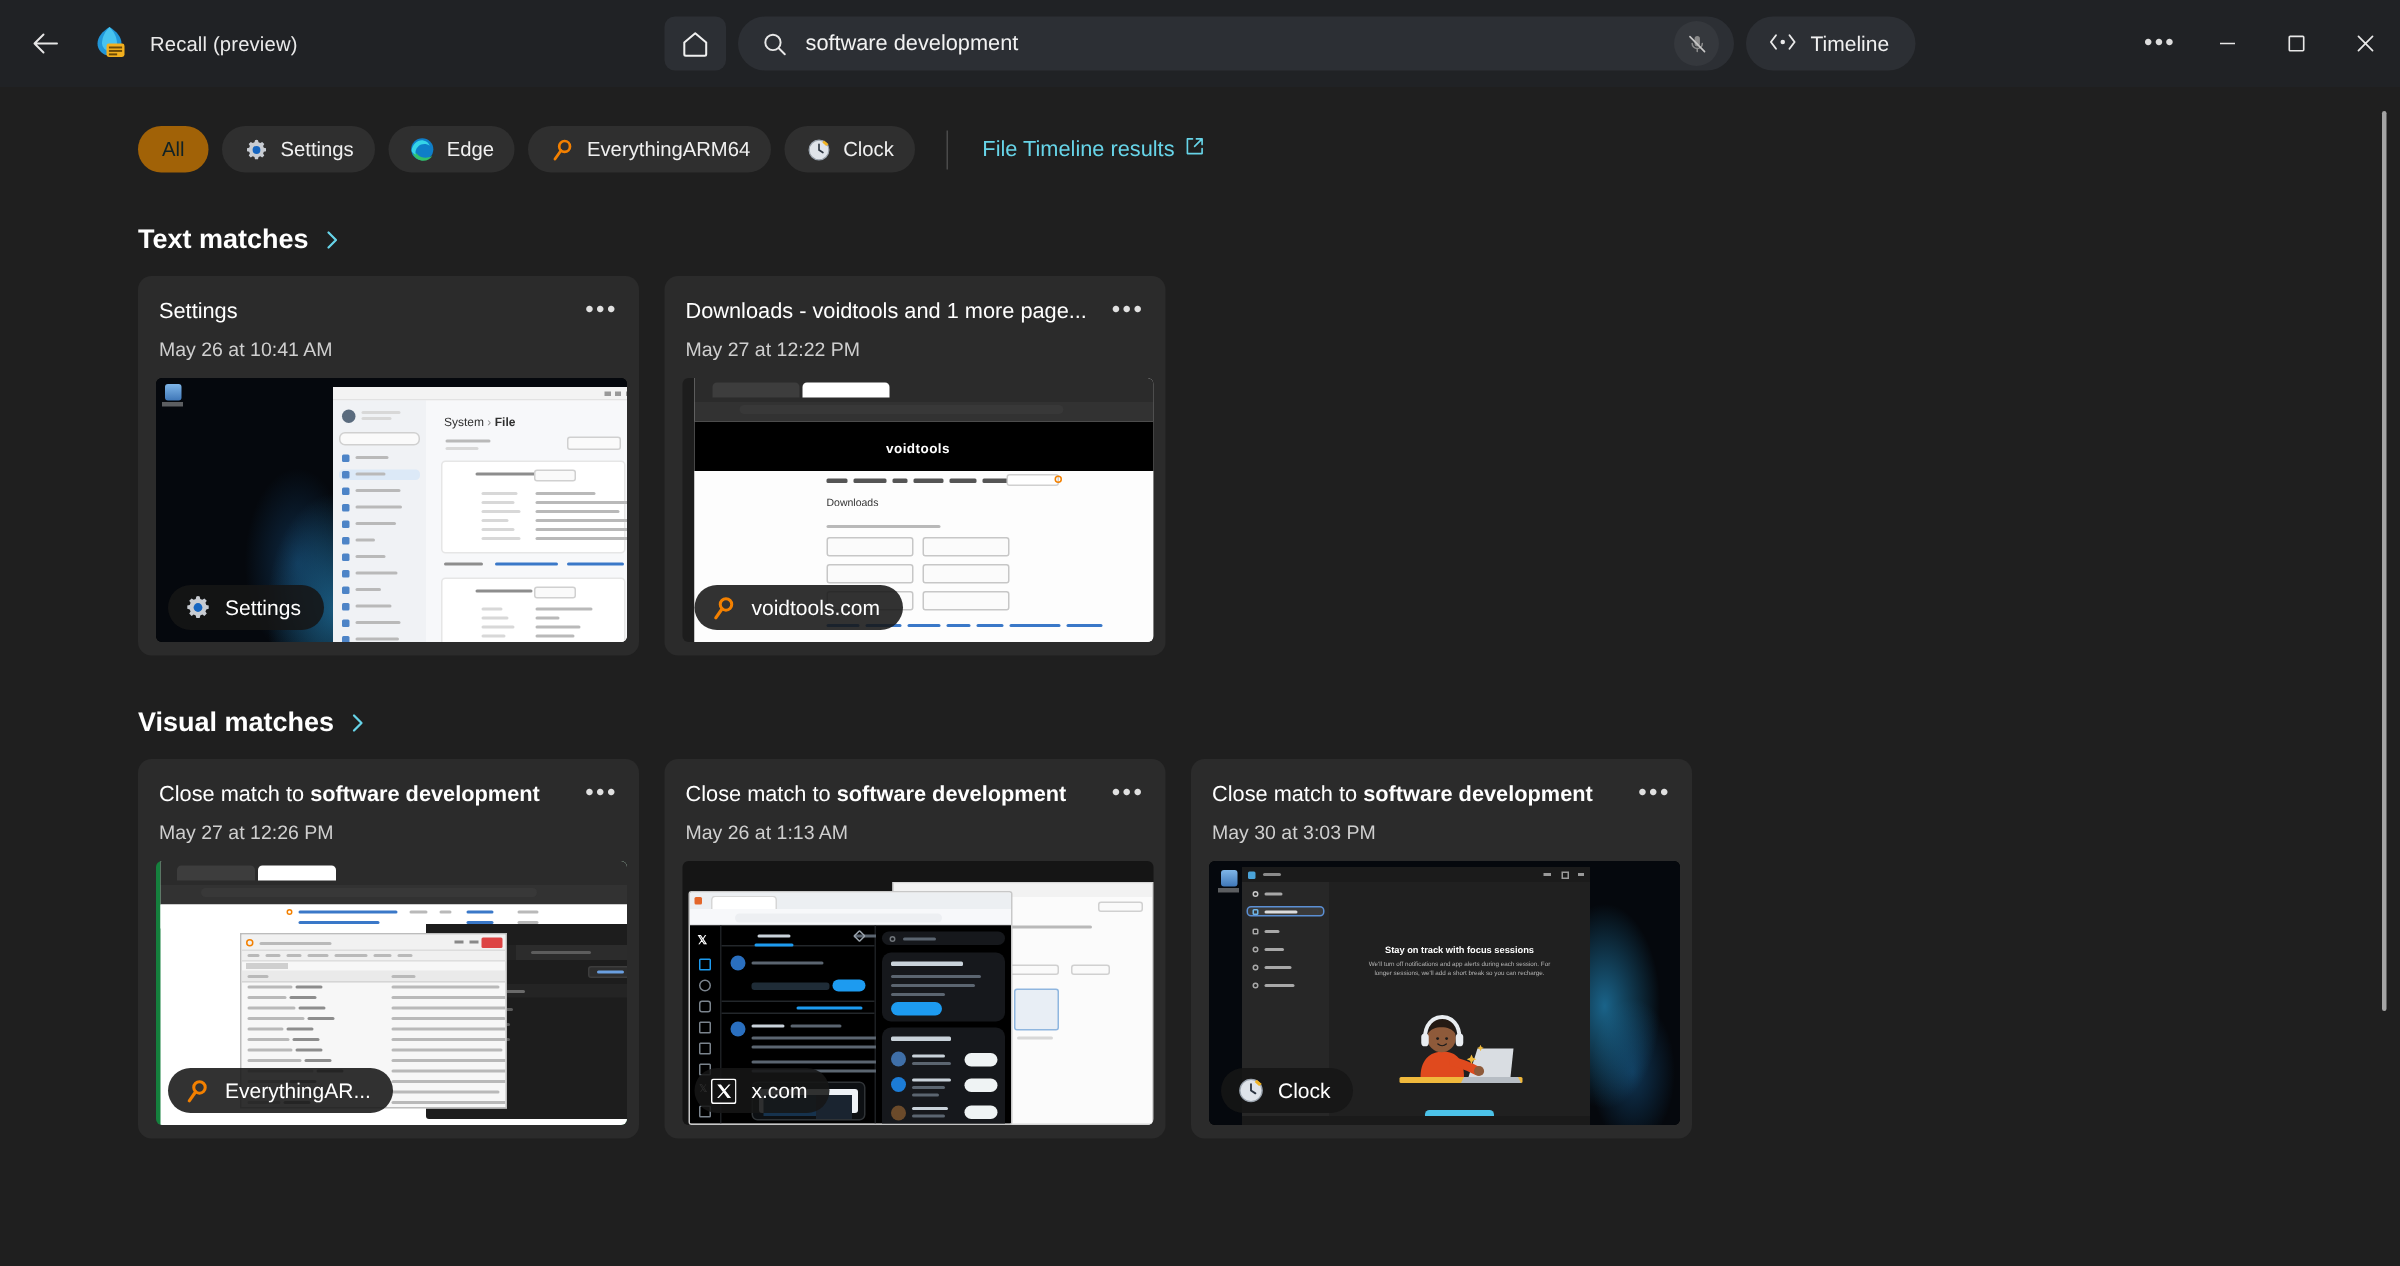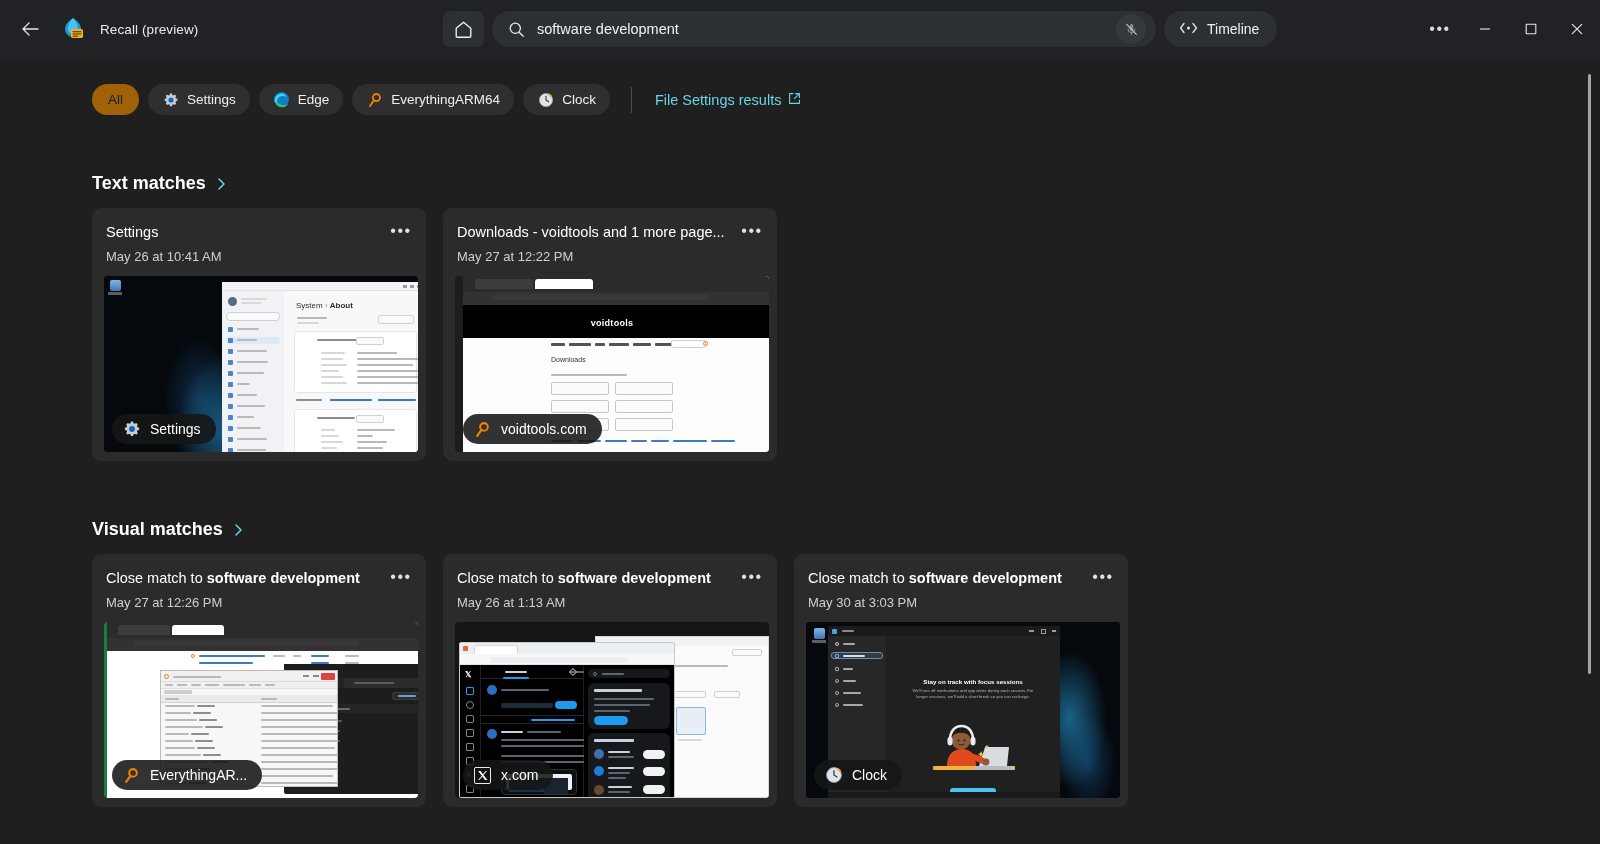--- a/index.html
+++ b/index.html
@@ -165,21 +165,21 @@
     gap: 10px;
     padding: 0 16px 0 13px;
     font-size: 13.5px;
     color: #f0f0f0;
     cursor: pointer;
   }
 
   
   .sec-head {
     display: flex; align-items: center; gap: 10px;
-    margin-top: 58px;
+    margin-top: 34px;
     cursor: pointer;
     width: fit-content;
   }
   .sec-head .sh-text {
     font-size: 18px; font-weight: bold; color: #ffffff;
   }
   .sec-head .sh-chev { color: #67d4e8; display: flex; align-items: center; }
 
   
   .cardrow {
@@ -476,21 +476,21 @@
             <path d="M8 4.2 V8 L10.6 9.7" stroke="#2b3440" stroke-width="1.1" fill="none" stroke-linecap="round"></path>
             <path d="M11.4 1.6 l3 2.6 -1.6 1.2 -2.6-2.4z" fill="#f0b323"></path>
           </svg>
         </span>
         <span>Clock</span>
       </div>
 
       <div class="fe-sep"></div>
 
       <div class="fe-link">
-        <span>File Settings results</span>
+        <span>File Timeline results</span>
         <span>
           <svg width="13" height="13" viewBox="0 0 13 13" fill="none">
             <path d="M5 1.6 H1.6 V11.4 H11.4 V8" stroke="#67d4e8" stroke-width="1.1" stroke-linecap="round" stroke-linejoin="round"></path>
             <path d="M7.6 1.6 H11.4 V5.4 M11.4 1.6 L6.4 6.6" stroke="#67d4e8" stroke-width="1.1" stroke-linecap="round" stroke-linejoin="round"></path>
           </svg>
         </span>
       </div>
     </div>
 
     <div class="sec-head">
@@ -549,21 +549,21 @@
                 <div class="ln" style="left:15px;top:136px;width:24px;"></div>
               <div class="set-ico" style="top:146px;"></div>
                 <div class="ln" style="left:15px;top:147px;width:30px;"></div>
               <div class="set-ico" style="top:157px;"></div>
                 <div class="ln" style="left:15px;top:158px;width:29px;"></div>
             </div>
             <div class="set-body">
               <div style="position:absolute;left:12px;top:10px;font-size:8px;color:#303030;">
                 <span>System</span>
                 <span style="color:#909090;">›</span>
-                <b>About</b>
+                <b>File</b>
               </div>
               <div class="ln" style="left:13px;top:26px;width:30px;"></div>
               <div class="ln lt" style="left:13px;top:31px;width:22px;"></div>
               <div class="box" style="right:10px;top:24px;width:36px;height:9px;"></div>
 
               <div class="set-card" style="left:10px;top:40px;right:7px;height:62px;">
                 <div class="ln dk" style="left:22px;top:7px;width:40px;"></div>
                 <div class="box" style="right:32px;top:5px;width:28px;height:8px;"></div>
                 <div class="ln lt" style="left:26px;top:20px;width:24px;"></div>
                   <div class="ln" style="left:62px;top:20px;width:40px;"></div>

